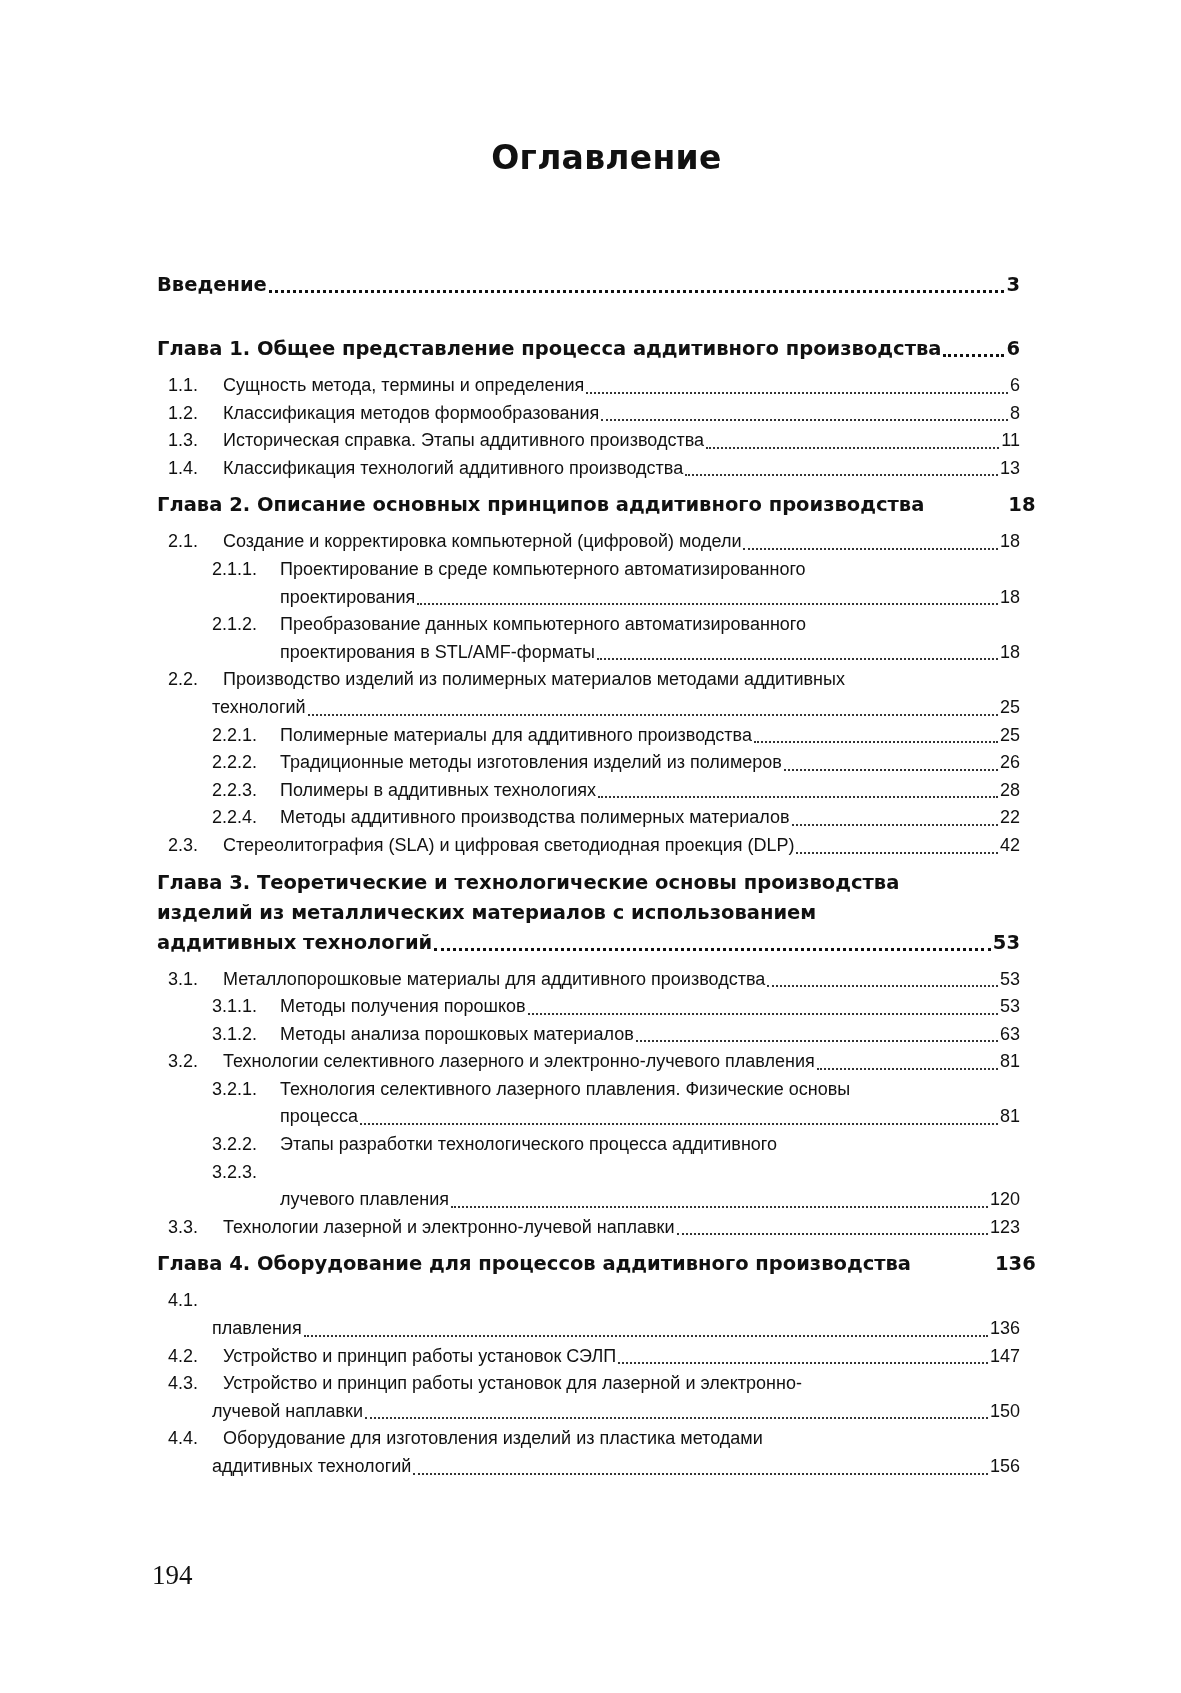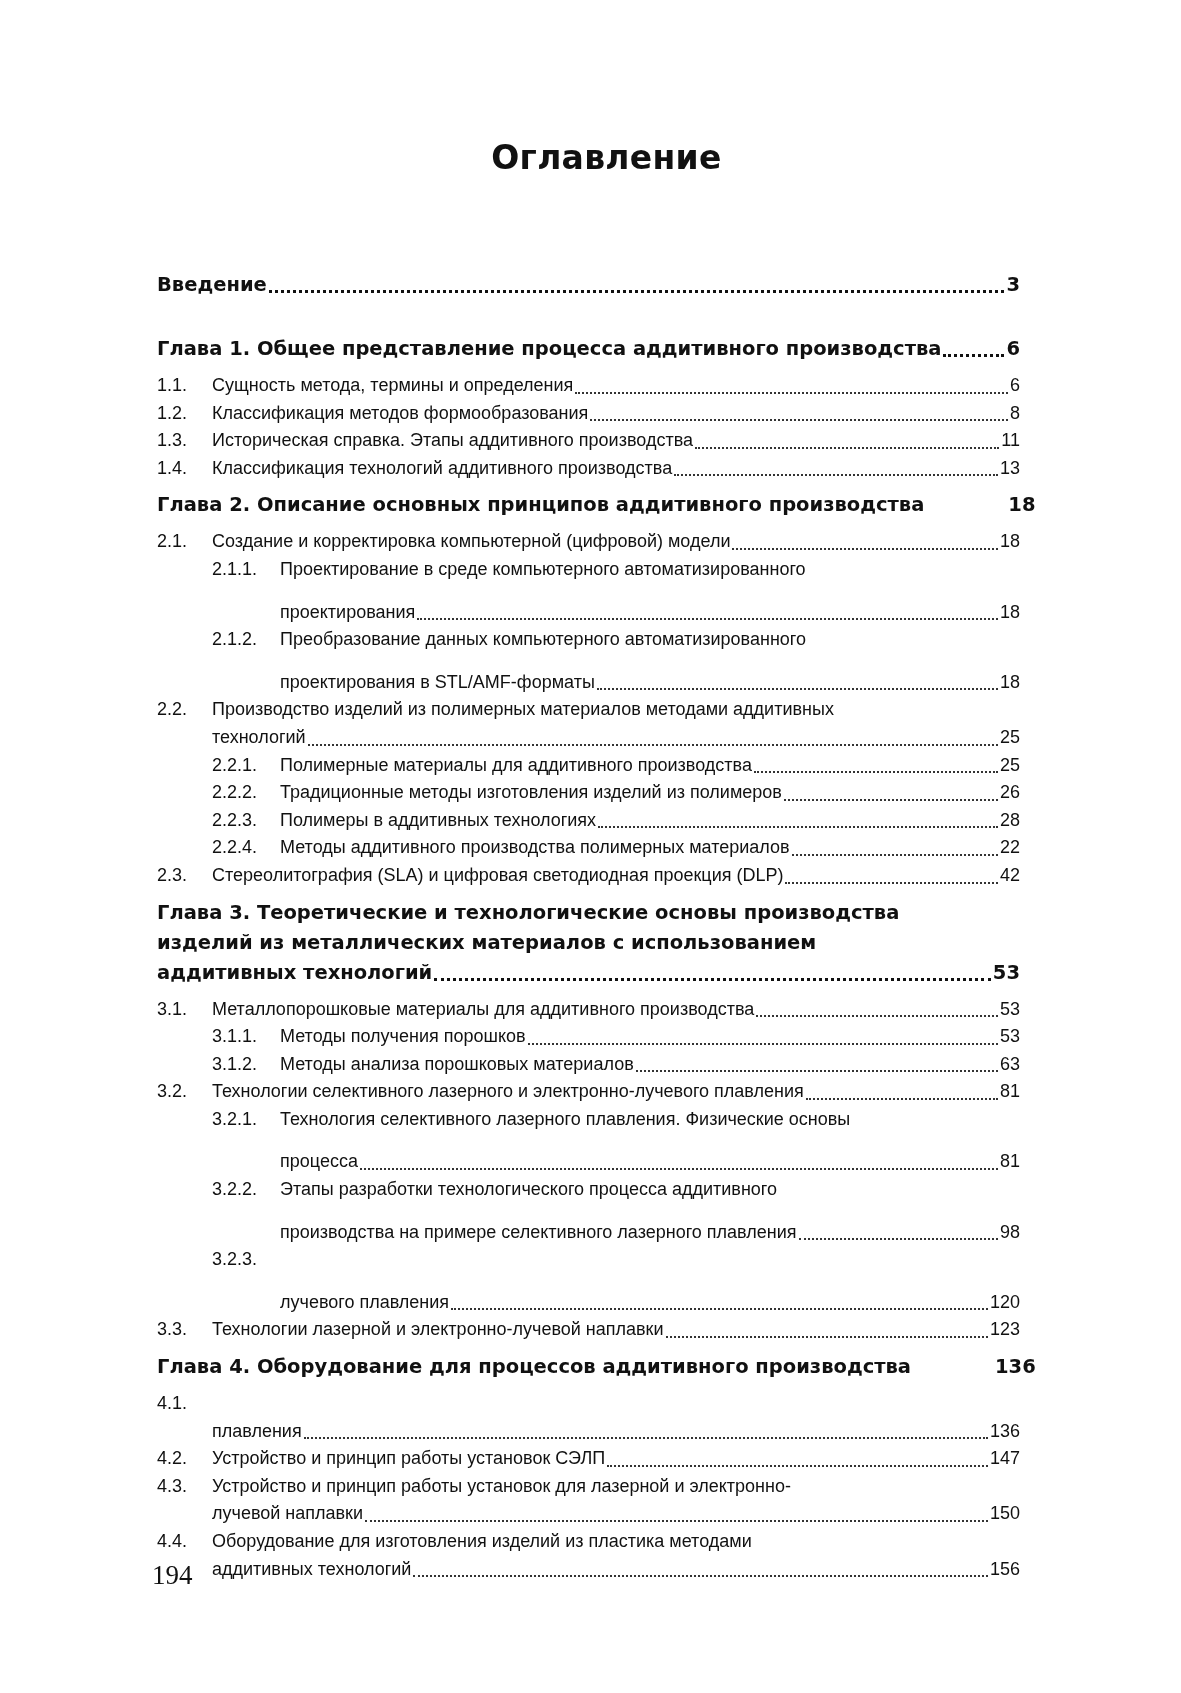--- a/index.html
+++ b/index.html
@@ -8,25 +8,25 @@
   .title { position: absolute; top: 138px; left: 16px; width: 1181px; text-align: center;
            font-family: "DejaVu Sans", sans-serif; font-weight: bold; font-size: 33px; letter-spacing: 0.3px; }
   .toc { position: absolute; left: 157px; top: 270px; width: 863px; }
   .row { position: relative; display: flex; align-items: flex-end; font-size: 18px; line-height: 27.6px;
          font-family: "Liberation Sans", sans-serif; }
   .row .num { flex: 0 0 auto; }
   .row .txt { flex: 0 1 auto; white-space: nowrap; }
   .row .dots { flex: 1 1 auto; overflow: hidden; white-space: nowrap; margin: 0 2px 6px 2px;
                border-bottom: 2px dotted #333; height: 1px; }
   .row .pg { flex: 0 0 auto; text-align: right; }
-  .lvl1 .num { width: 55px; }
+  .lvl1 .num { width: 55px; margin-left: 11px; }
   .lvl2 { padding-left: 55px; }
   .lvl2 .num { width: 68px; }
   .cont1 { padding-left: 55px; }
-  .cont2 { padding-left: 123px; margin-top: 15px; }
+  .cont2 { padding-left: 123px; }
   .head { font-family: "DejaVu Sans", sans-serif; font-weight: bold; font-size: 19.5px; line-height: 30px; }
   .head .dots { border-bottom: 3px dotted #111; margin-bottom: 7px; }
   .gap-l { margin-top: 34px; }
   .gap-m { margin-top: 8px; gap: 40px; }
   .pagenum { position: absolute; left: 152px; top: 1560px; font-family: Liberation Serif, serif;
              font-size: 27px; }
 </style>
 </head>
 <body>
 
@@ -183,25 +183,20 @@
   </div>
   <div class="row cont2">
     <span class="txt">процесса</span>
     <span class="dots"></span>
     <span class="pg">81</span>
   </div>
   <div class="row lvl2">
     <span class="num">3.2.2.</span>
     <span class="txt">Этапы разработки технологического процесса аддитивного</span>
   </div>
-  <div class="row cont2">
-    <span class="txt">производства на примере селективного лазерного плавления</span>
-    <span class="dots"></span>
-    <span class="pg">98</span>
-  </div>
   <div class="row lvl2">
     <span class="num">3.2.3.</span>
   </div>
   <div class="row cont2">
     <span class="txt">лучевого плавления</span>
     <span class="dots"></span>
     <span class="pg">120</span>
   </div>
   <div class="row lvl1">
     <span class="num">3.3.</span>

